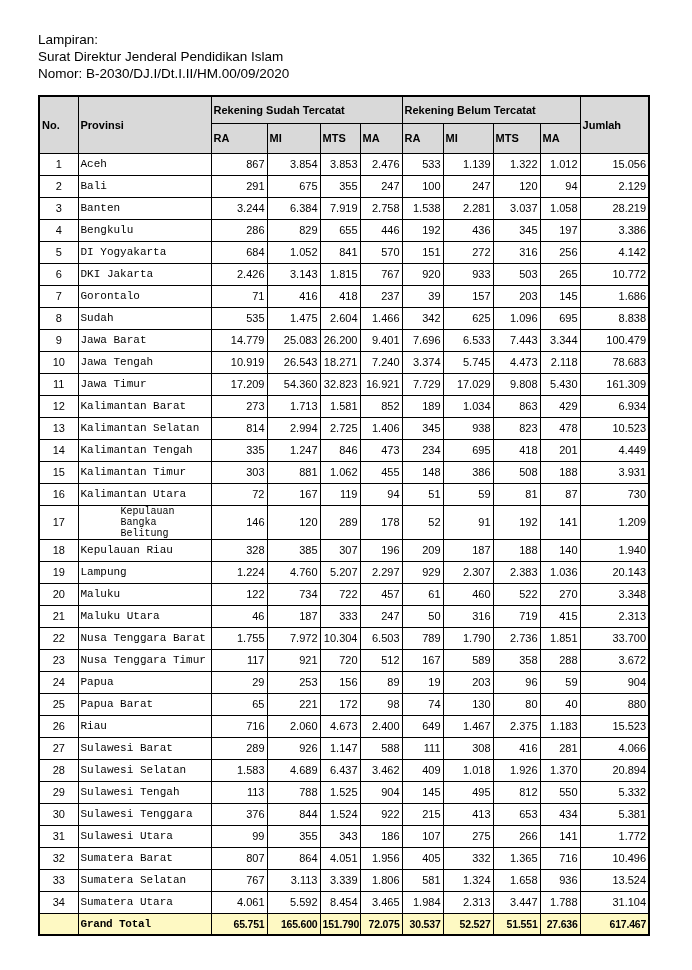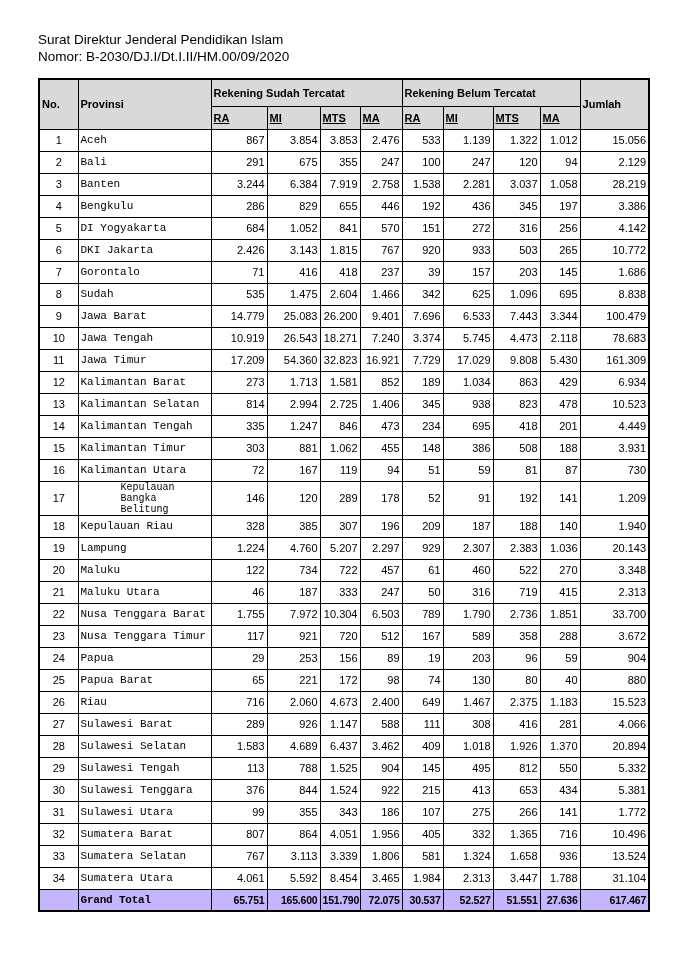--- a/index.html
+++ b/index.html
@@ -28,49 +28,50 @@
     padding: 0 2px;
     vertical-align: middle;
   }
   thead th {
     background: #d9d9d9;
     font-weight: bold;
     font-size: 11px;
     text-align: left;
   }
   tr.group-row th { height: 27px; }
-  tr.sub-row th { height: 23px; text-decoration: underline; }
+  tr.sub-row th { height: 30px; }
 
   tbody td { font-size: 11px; height: 21px; }
   tbody tr { height: 22px; }
   td.c-no { text-align: center; }
   td.c-name { text-align: left; padding-left: 4px; font-family: Liberation Mono, monospace; }
   td.c-num { text-align: right; padding-right: 3px; }
   .wrap-name {
     display: inline-block;
     width: 106px;
     font-size: 10px;
     line-height: 11px;
     vertical-align: middle;
     padding-left: 40px;
   }
   tr.grand td {
-    background: #c4b5fd;
+    background: #fef9c3;
     font-weight: bold;
     font-size: 10.5px;
     letter-spacing: -0.2px;
   }
   tr.grand td.c-name { font-size: 11px; }
 </style>
 </head>
 <body>
 
 <div class="page">
 
   <div class="doc-header">
+    <div>Lampiran:</div>
     <div>Surat Direktur Jenderal Pendidikan Islam</div>
     <div>Nomor: B-2030/DJ.I/Dt.I.II/HM.00/09/2020</div>
   </div>
 
   <table class="report">
     <colgroup>
       <col style="width:39px">
         <col style="width:133px">
       <col style="width:56px">
         <col style="width:53px">

